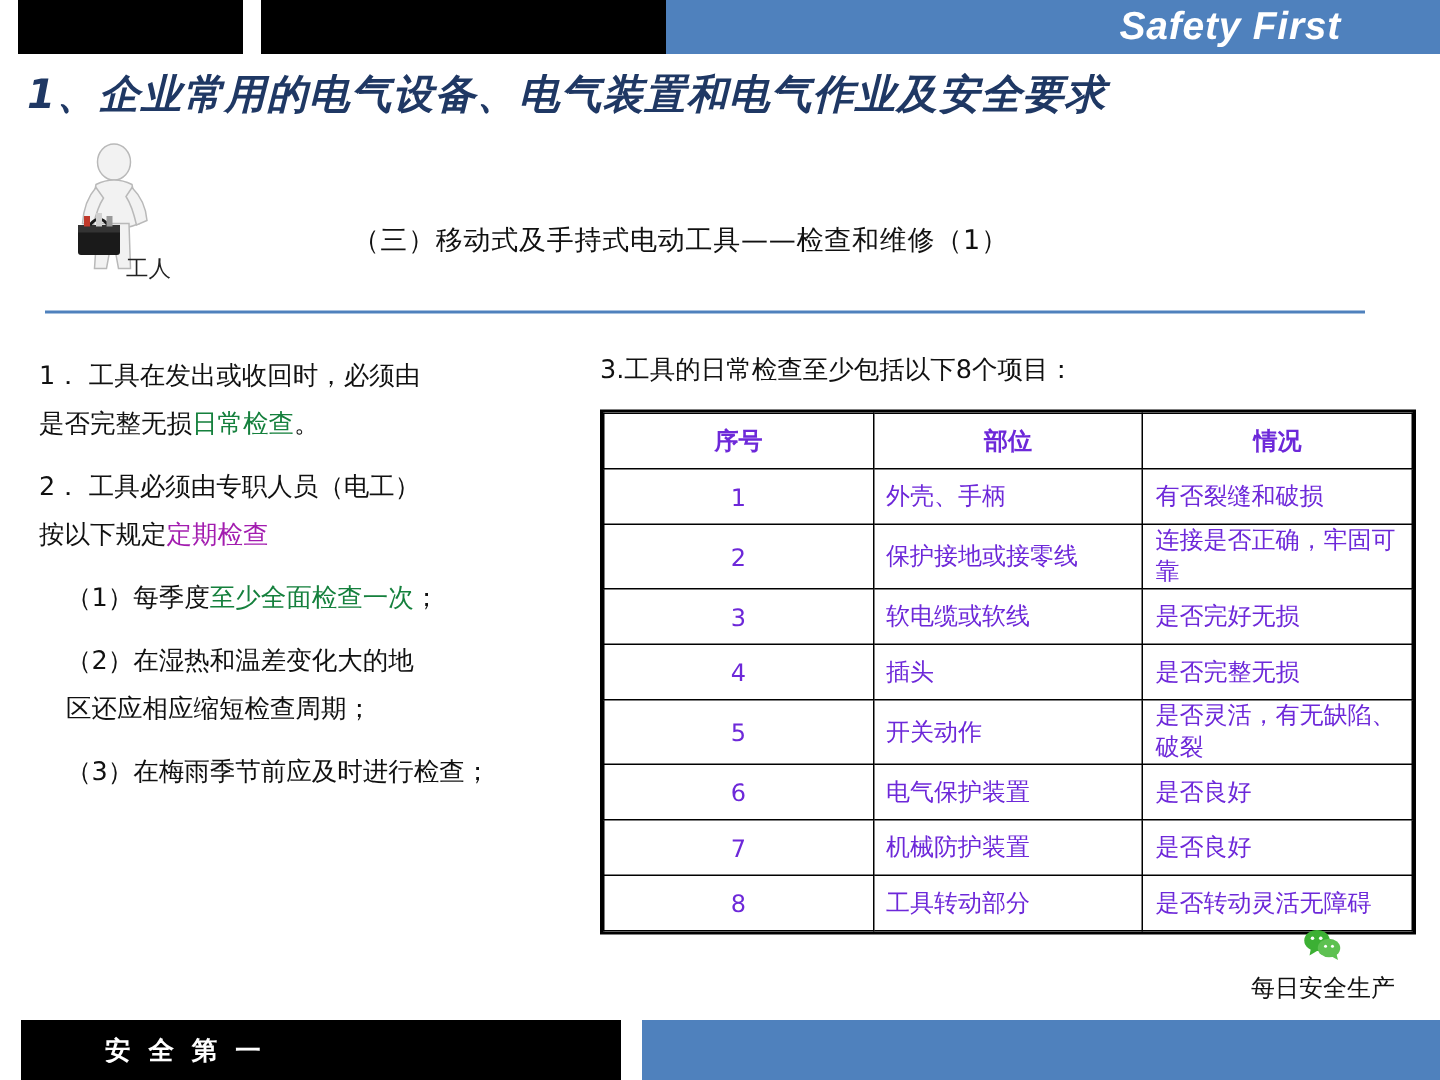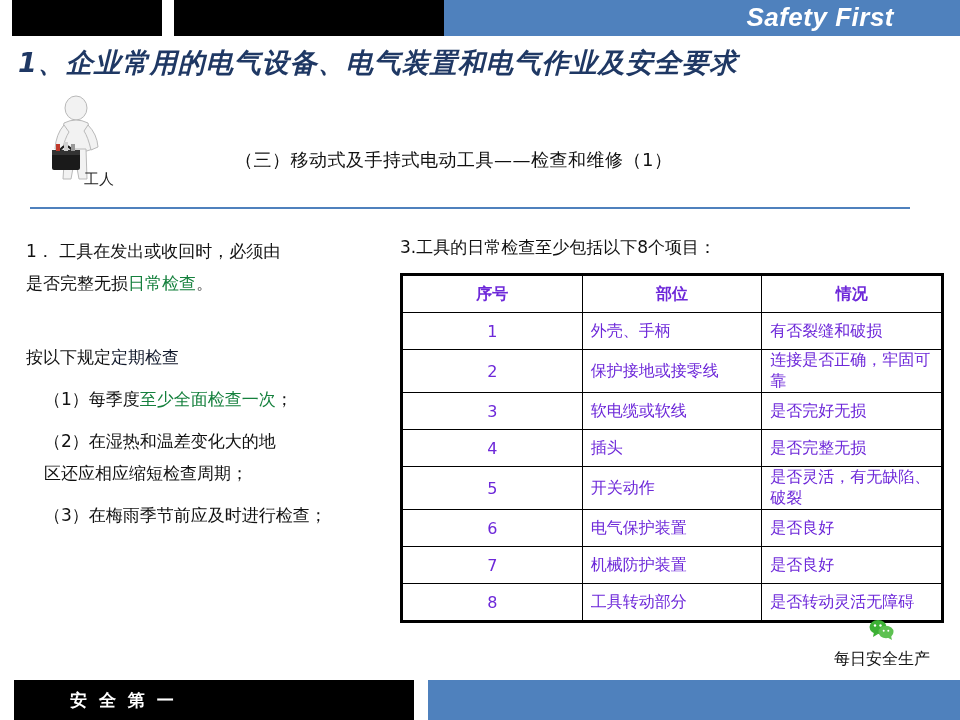--- a/index.html
+++ b/index.html
@@ -113,21 +113,21 @@
   }
   .para {
     font-size: 17px;
     line-height: 32px;
     margin-bottom: 10px;
   }
   .para.indent {
     padding-left: 18px;
   }
   .hl-orange { color: #15803d; }
-  .hl-orange2 { color: #0f172a; margin-top: 34px; }
+  .hl-orange2 { color: #a21caf; margin-top: 34px; }
 
   
   .right-col {
     position: absolute;
     top: 235px;
     left: 400px;
     width: 612px;
     font-family: "DejaVu Sans", sans-serif;
     color: #111111;
   }
@@ -245,21 +245,21 @@
   <div class="subtitle">（三）移动式及手持式电动工具——检查和维修（1）</div>
   <div class="divider"></div>
 
   <div class="left-col">
     <div class="para">
       <span>1．  工具在发出或收回时，必须由</span><br>
       <span>是否完整无损</span><span class="hl-orange">日常检查</span><span>。</span>
     </div>
 
     <div class="para">
-      <br>
+      <span>2．  工具必须由专职人员（电工）</span><br>
       <span>按以下规定</span><span class="hl-orange2">定期检查</span>
     </div>
 
     <div class="para indent">
       <span>（1）每季度</span><span class="hl-orange">至少全面检查一次</span><span>；</span>
     </div>
 
     <div class="para indent">
       <span>（2）在湿热和温差变化大的地</span><br>
       <span>区还应相应缩短检查周期；</span>

